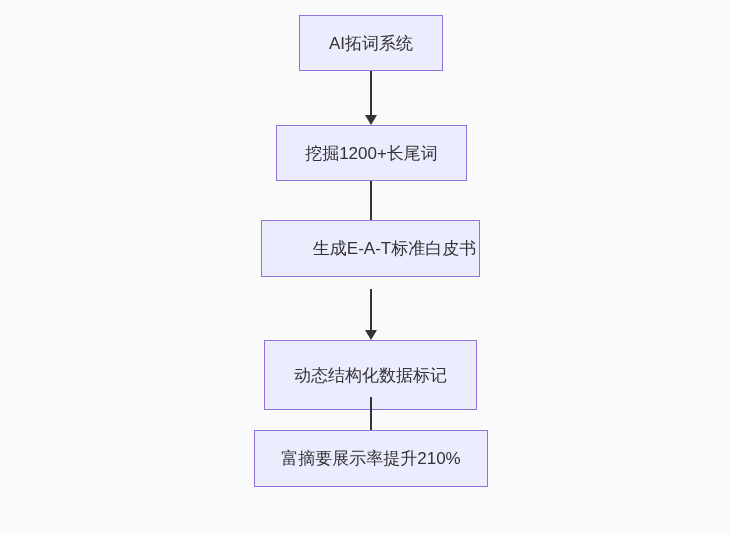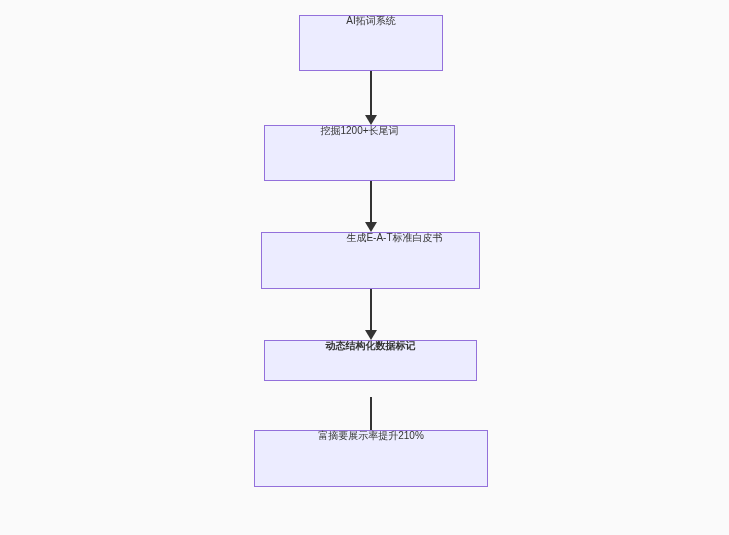--- a/index.html
+++ b/index.html
@@ -18,30 +18,31 @@
     height: 535px;
     background: var(--bg, #fafafa);
   }
   .node {
     position: absolute;
     box-sizing: border-box;
     background: var(--node-fill, #ECECFF);
     border: 1px solid var(--node-border, #9370DB);
     color: var(--text, #333333);
     display: flex;
+    align-items: center;
     justify-content: center;
-    font-size: 10px;
+    font-size: 17px;
     line-height: 1;
     white-space: nowrap;
     text-align: center;
   }
   .n1 { left: 299px; top: 15px;  width: 144px; height: 56px; }
-  .n2 { left: 264px; top: 125px; width: 191px; height: 56px; }
-  .n3 { left: 261px; top: 232px; width: 219px; height: 57px; padding-left: 48px; }
-  .n4 { left: 264px; top: 340px; width: 213px; height: 41px; font-weight: bold; }
+  .n2 { left: 276px; top: 125px; width: 191px; height: 56px; }
+  .n3 { left: 261px; top: 220px; width: 219px; height: 57px; padding-left: 48px; }
+  .n4 { left: 264px; top: 340px; width: 213px; height: 70px; }
   .n5 { left: 254px; top: 430px; width: 234px; height: 57px; }
 
   .arrow {
     position: absolute;
     left: 365px;        
     width: 12px;
   }
   .a1 { top: 71px;  height: 54px; }
   .a2 { top: 181px; height: 51px; }
   .a3 { top: 289px; height: 51px; }

